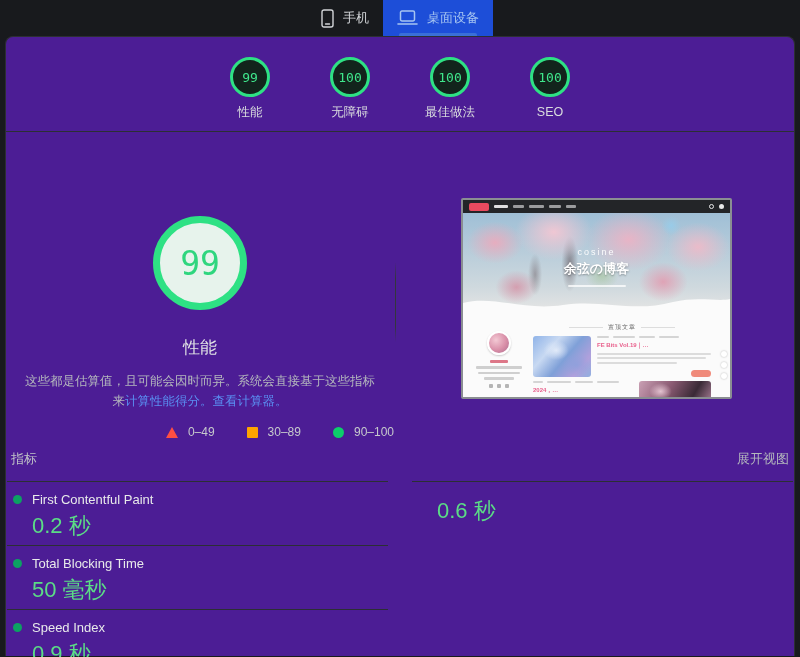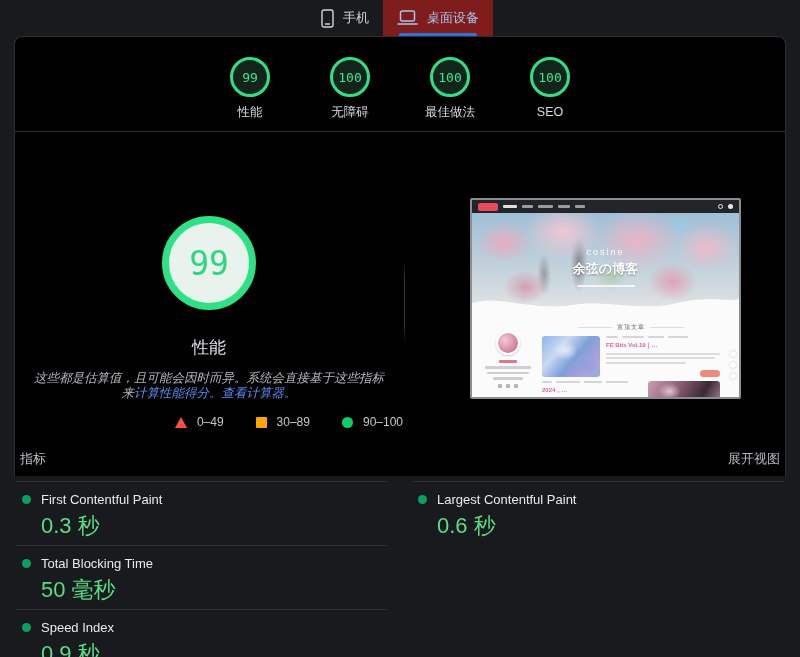--- a/index.html
+++ b/index.html
@@ -6,45 +6,45 @@
   html,body { width:800px; height:657px; overflow:hidden; }
   body {
     background:#181a1d;
     font-family:"Liberation Sans","DejaVu Sans",sans-serif;
     color:#e8eaed;
   }
   
   .tabbar { height:36px; display:flex; justify-content:center; align-items:stretch; }
   .tab { position:relative; display:flex; align-items:center; gap:9px; padding:0 14px;
          font-size:13px; color:#d2d5d8; cursor:pointer; }
-  .tab.selected { background:#7f1d1d; color:#a6c5f1;font-family:Liberation Mono, monospace; }
+  .tab.selected { background:#1d4ed8; color:#a6c5f1;font-family:Liberation Mono, monospace; }
   .tab .underline { position:absolute; bottom:0; left:16px; right:16px; height:3px;
          background:#3a6fd8; border-radius:2px 2px 0 0; }
   .tab svg { display:block; }
   
-  .panel { margin:0 14px; border:1px solid #2c2f33; border-bottom:none;
-           border-radius:8px 8px 0 0; background:#000000; height:440px; position:relative; }
+  .panel { margin:0 5px; border:1px solid #2c2f33; border-bottom:none;
+           border-radius:8px 8px 0 0; background:#4c1d95; height:620px; position:relative; }
   
   .gauges-row { display:flex; justify-content:center; gap:30px;
                 padding:20px 0 11px; border-bottom:1px solid #2c2f33; }
   .gauge-item { width:70px; text-align:center; cursor:pointer; }
   .gauge-circle { width:40px; height:40px; margin:0 auto; border-radius:50%;
                   border:3px solid #2ee184; background:#12241c;
                   display:flex; align-items:center; justify-content:center;
                   font-family:"DejaVu Sans Mono",monospace; font-size:13px; color:#3fe78c; }
   .gauge-label { margin-top:7px; font-size:12.5px; color:#d9dcde; line-height:16px; }
   
   .overview { position:relative; height:310px; }
   .perf-summary { width:388px; padding-top:84px; text-align:center; }
   .big-gauge { width:94px; height:94px; margin:0 auto; border-radius:50%;
                border:7px solid #2ee184; background:#e7f3ec;
                display:flex; align-items:center; justify-content:center;
                font-family:"DejaVu Sans Mono",monospace; font-size:33px; color:#2fd67e; }
   .perf-title { margin-top:26px; font-size:17px; font-weight:400; color:#e2e4e6; }
-  .perf-desc { width:362px; margin:12px auto 0; font-size:12.5px; line-height:15px; color:#b5b9bd;font-style:italic; }
+  .perf-desc { width:362px; margin:12px auto 0; font-size:12.5px; line-height:20px; color:#b5b9bd; }
   .perf-desc a { color:#5a8ff2; text-decoration:none; cursor:pointer; }
   .legend { margin-top:14px; display:flex; justify-content:flex-end; gap:32px;
             font-size:12px; color:#c6c9cc; align-items:center; }
   .legend-item { display:flex; align-items:center; gap:10px; }
   .shape-tri { width:0; height:0; border-left:6px solid transparent;
                border-right:6px solid transparent; border-bottom:11px solid #ff4e42; }
   .shape-sq  { width:11px; height:11px; background:#ffa400; border-radius:1px; }
   .shape-cir { width:11px; height:11px; background:#0cce6b; border-radius:50%; }
   .vdivider { position:absolute; left:389px; top:130px; width:1px; height:80px;
               background:linear-gradient(transparent,#33373c 20%,#33373c 80%,transparent); }
@@ -294,42 +294,38 @@
       <span class="metrics-title">指标</span>
       <a class="expand-link">展开视图</a>
     </div>
     <div class="metrics-grid">
       <div class="mcol">
         <div class="metric">
           <div class="metric-head">
             <span class="pass-dot"></span>
             <span class="metric-label">First Contentful Paint</span>
           </div>
-          <div class="metric-value">0.3 秒</div>
+          <div class="metric-value">0.2 秒</div>
         </div>
         <div class="metric">
           <div class="metric-head">
             <span class="pass-dot"></span>
             <span class="metric-label">Total Blocking Time</span>
           </div>
           <div class="metric-value">50 毫秒</div>
         </div>
         <div class="metric">
           <div class="metric-head">
             <span class="pass-dot"></span>
             <span class="metric-label">Speed Index</span>
           </div>
           <div class="metric-value">0.9 秒</div>
         </div>
       </div>
       <div class="mcol">
         <div class="metric">
-          <div class="metric-head">
-            <span class="pass-dot"></span>
-            <span class="metric-label">Largest Contentful Paint</span>
-          </div>
           <div class="metric-value">0.6 秒</div>
         </div>
       </div>
     </div>
   </div>
 
 </div>
 
 </body></html>

